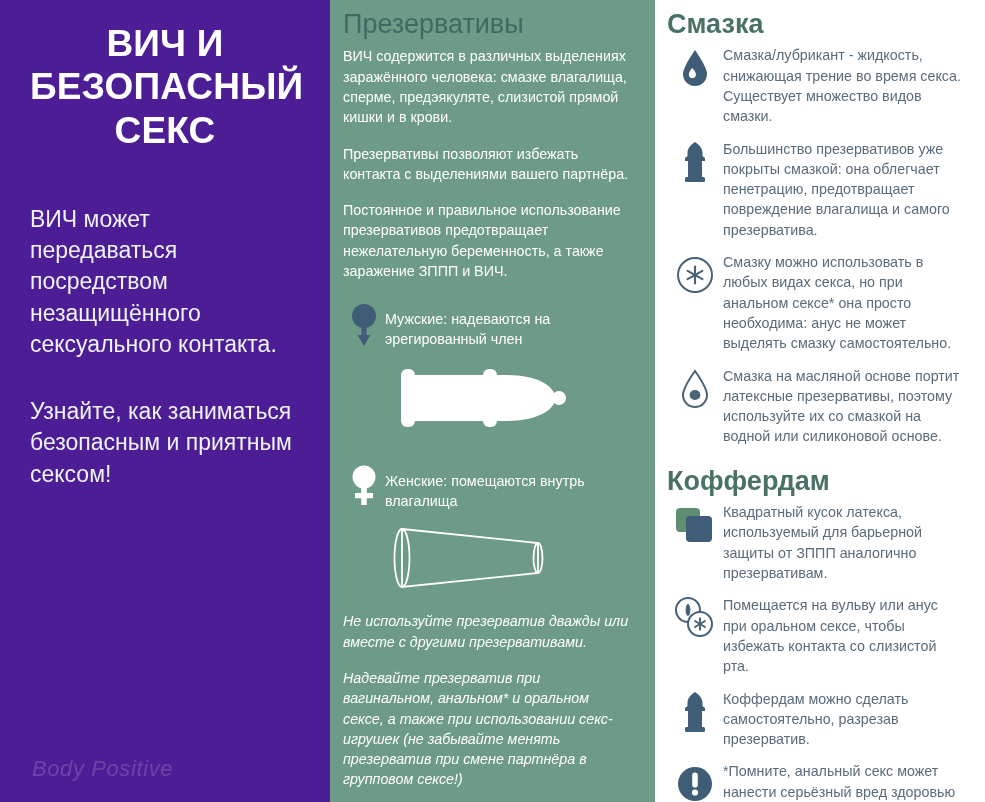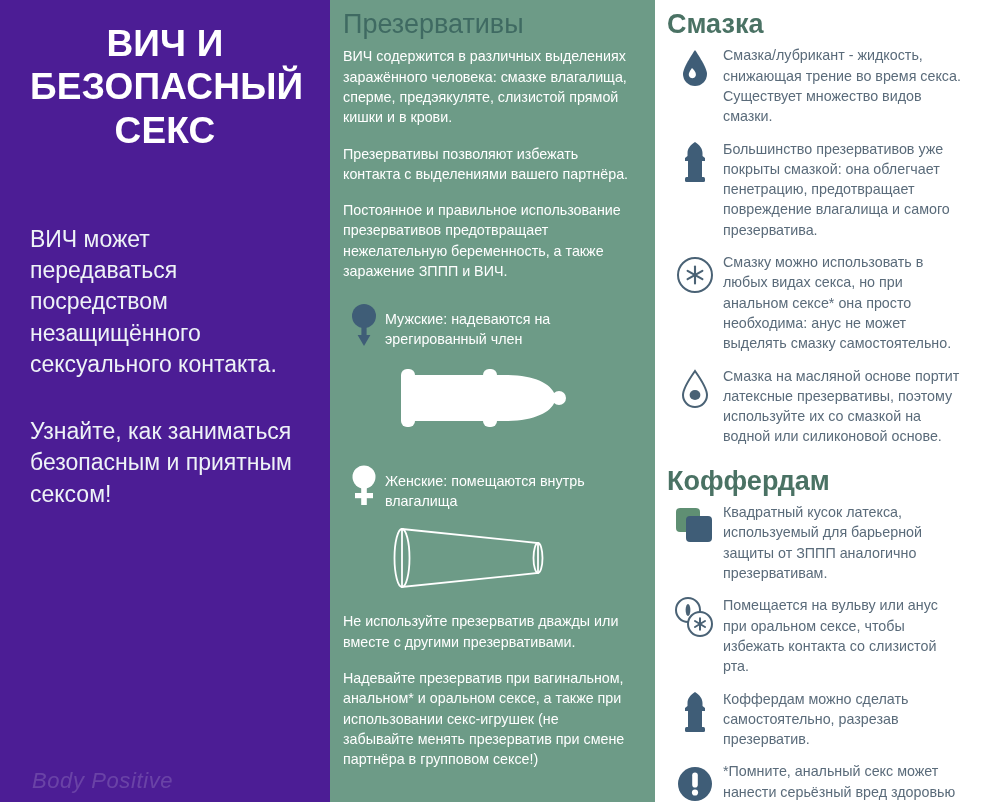--- a/index.html
+++ b/index.html
@@ -39,26 +39,26 @@
     margin: 0;
     padding: 0 2px;
   }
   .hero-body {
     color: #eef3f7;
     font-size: 23px;
     line-height: 1.36;
     margin: 0;
     padding: 0 2px;
   }
-  .hero-body.first { margin-top: 72px; }
+  .hero-body.first { margin-top: 52px; }
   .hero-body.second { margin-top: 36px; }
   .watermark {
     position: absolute;
     left: 32px;
-    bottom: 8px;
+    bottom: 20px;
     color: rgba(255,255,255,0.17);
     font-size: 22px;
     font-style: italic;
     letter-spacing: 0.6px;
     white-space: nowrap;
   }
 
   
   .panel-mid {
     width: 325px;
@@ -106,21 +106,21 @@
   .condom-art {
     display: flex;
     justify-content: center;
     margin: 4px 0 10px 0;
   }
   .fcondom-art {
     display: flex;
     justify-content: center;
     margin: 10px 0 16px 0;
   }
-  .mid-bottom { margin-top: 14px; }
+  .mid-bottom { margin-top: 14px; font-style: italic; }
 
   
   .panel-right {
     flex: 1 1 auto;
     background: #ffffff;
     box-sizing: border-box;
     padding: 8px 22px 0 12px;
   }
   .right-heading {
     color: #4a7264;

